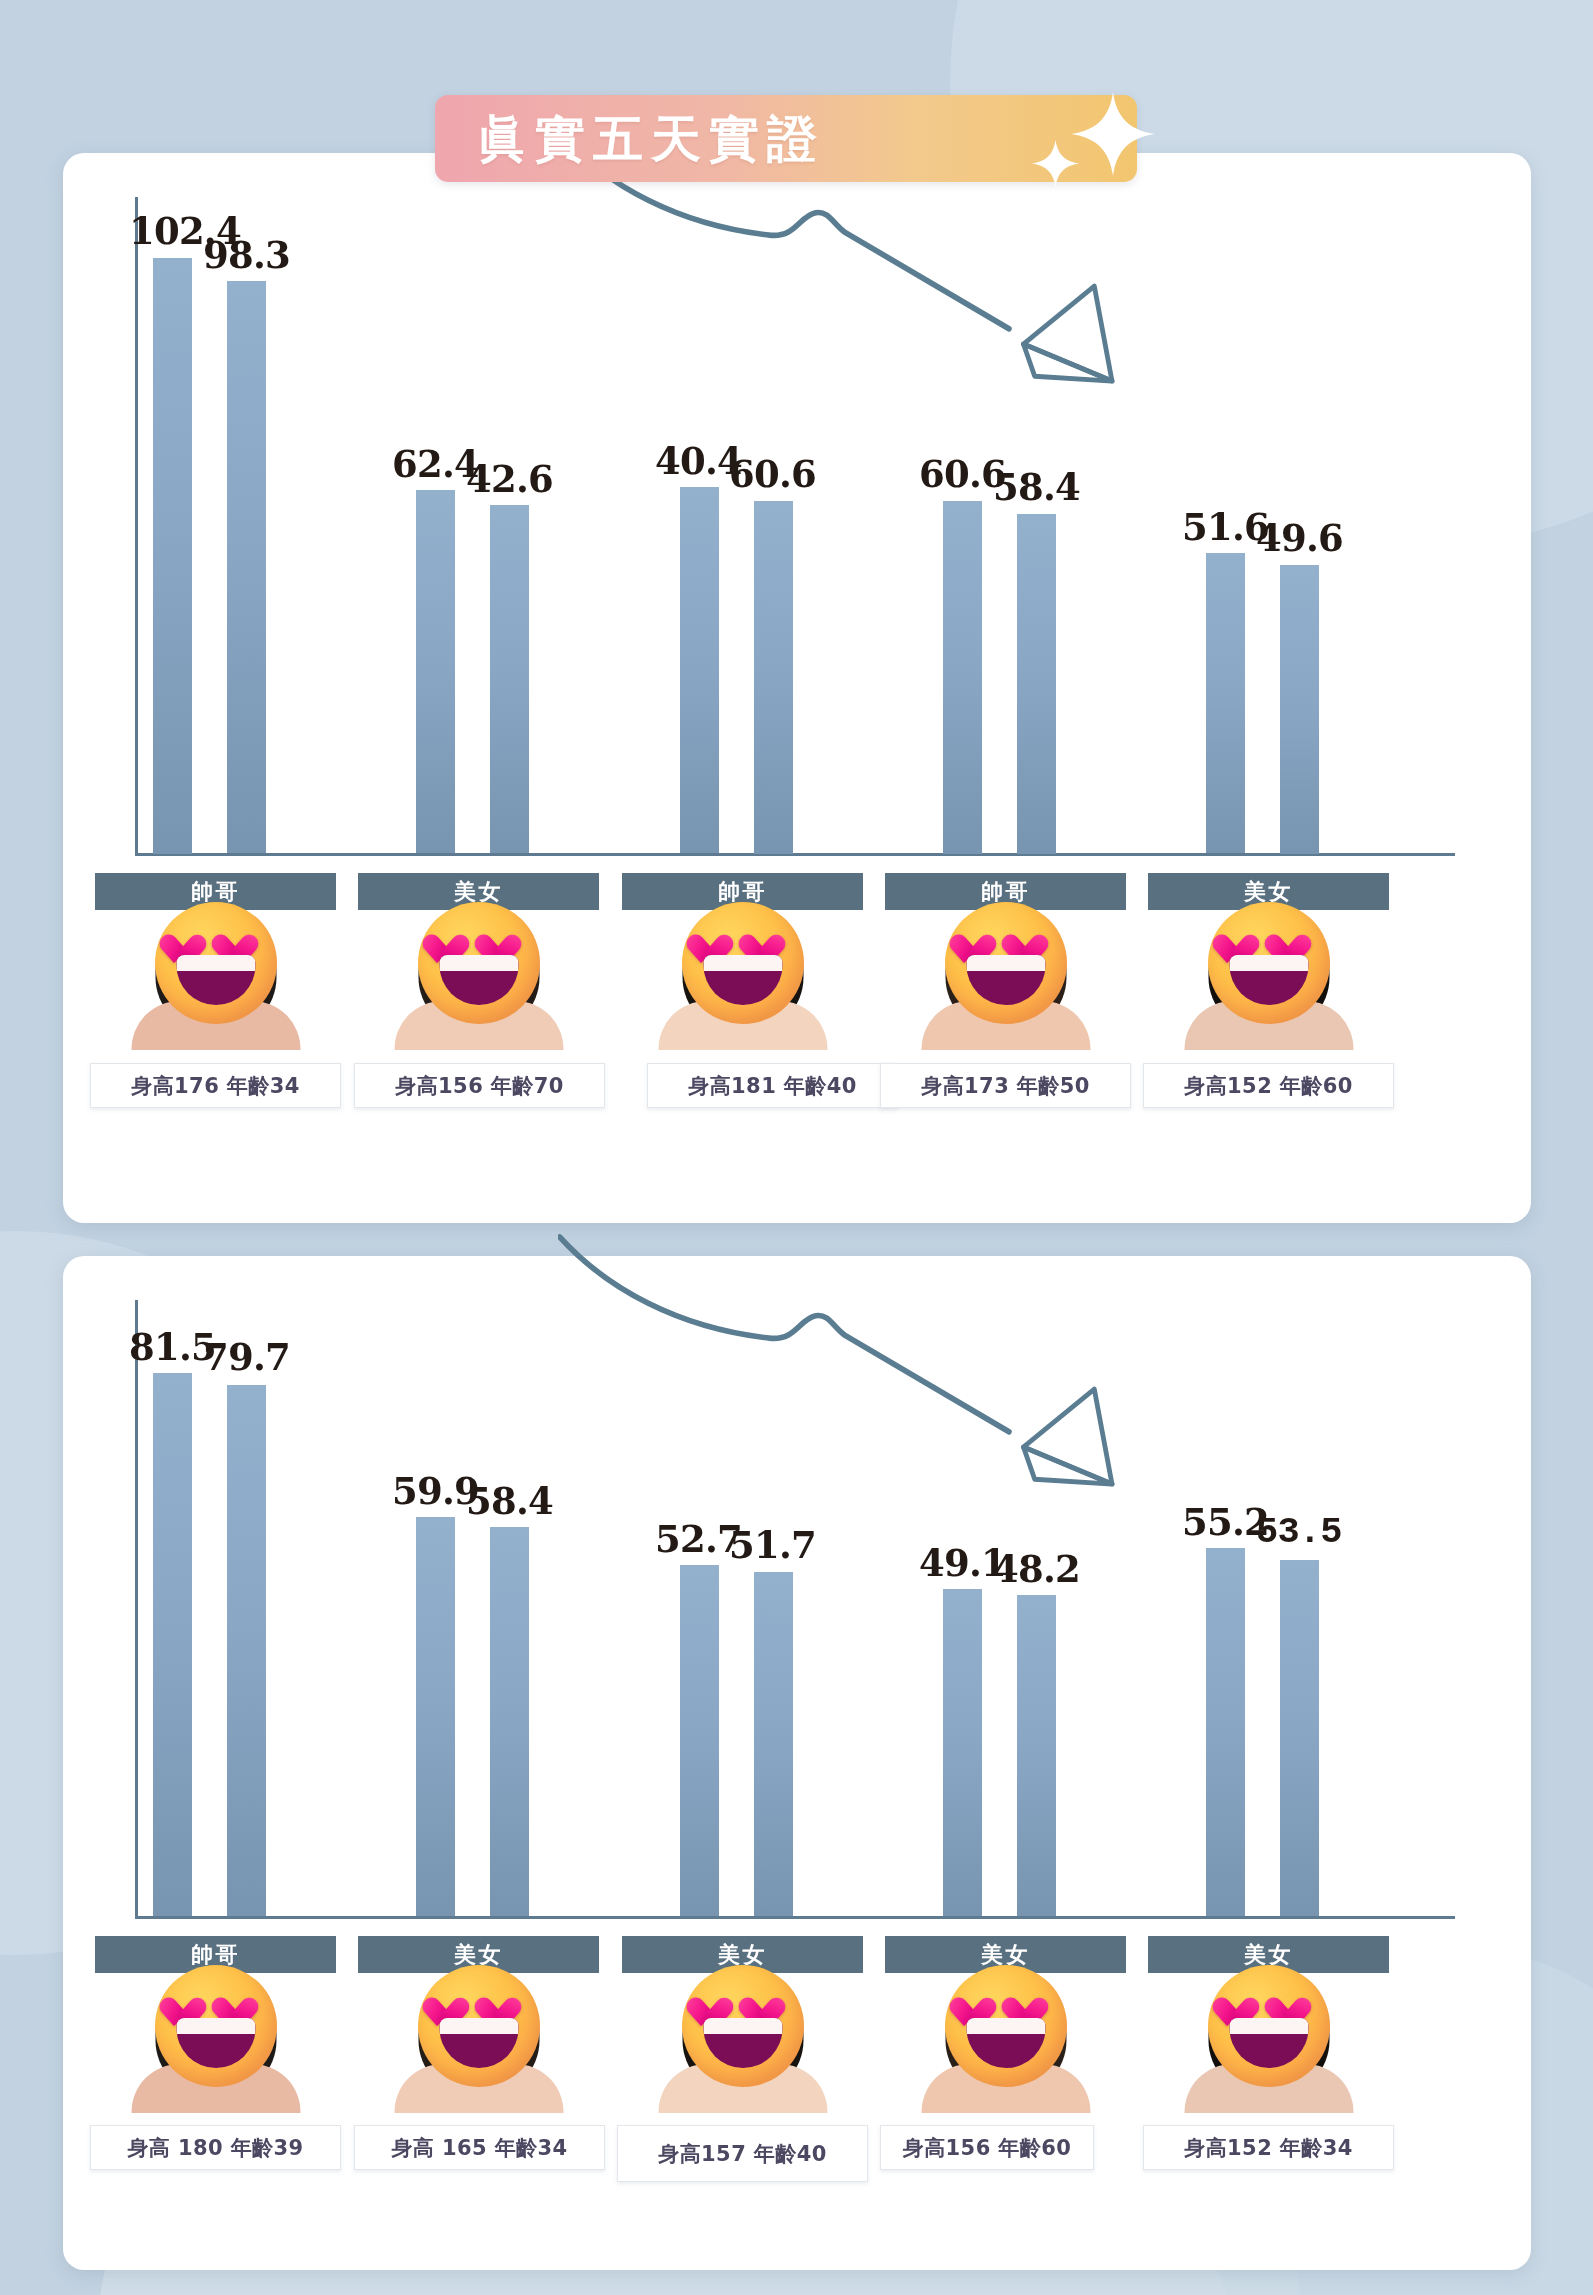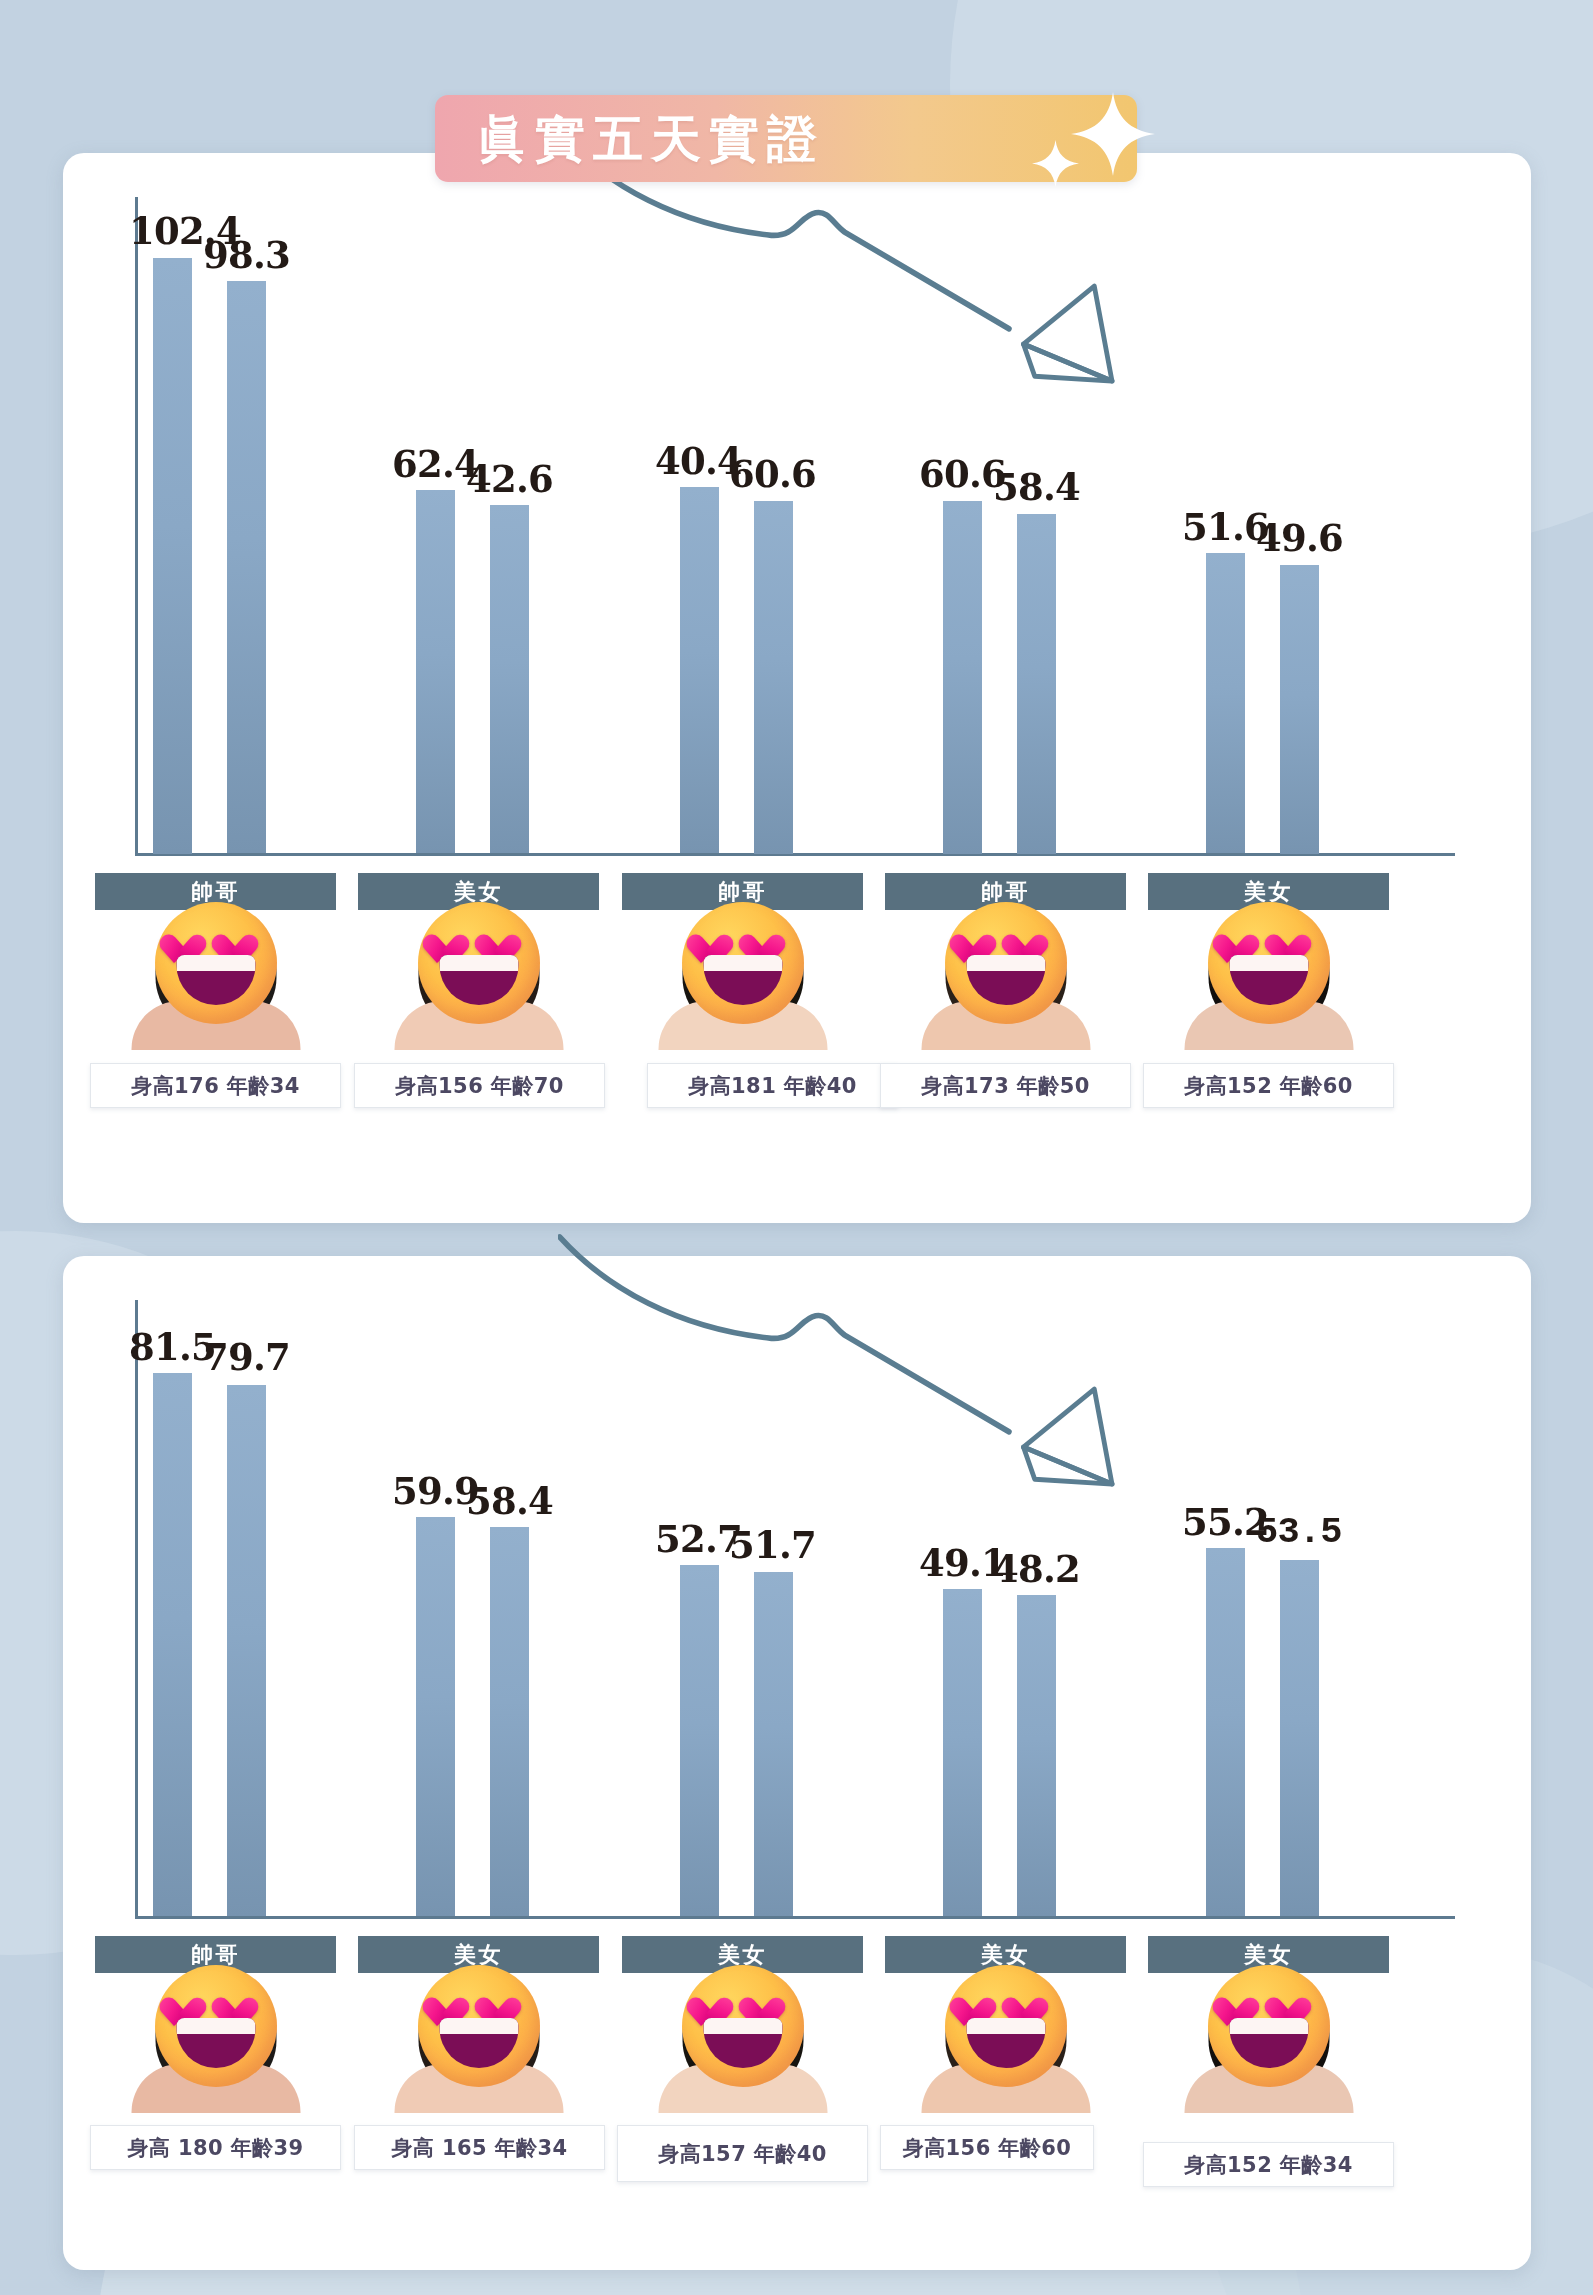--- a/index.html
+++ b/index.html
@@ -376,21 +376,21 @@
             <div class="heart"></div>
           </div>
           <div class="eye eye-r">
             <div class="heart"></div>
           </div>
           <div class="mouth">
             <div class="teeth"></div>
           </div>
         </div>
       </div>
-      <div class="info-box" style="left: 1080px; top: 869px; width: 251px; height: 45px; margin-top: 17px;">身高152  年齡34</div>
+      <div class="info-box" style="left: 1080px; top: 869px; width: 251px; height: 45px;">身高152  年齡34</div>
       <svg class="decor-svg" width="612" height="290" viewBox="0 0 760 360" style="left: 495px; top: -24px;">
         <path d="M2 6 C 60 70 150 120 265 132 C 295 134 300 108 320 104 C 336 101 342 118 356 128 L 560 248" fill="none" stroke="#5a7d91" stroke-width="7" stroke-linecap="round"></path>
         <g transform="translate(570,195)">
           <path d="M8 72 L96 0 L118 118 Z" fill="none" stroke="#5a7d91" stroke-width="6" stroke-linejoin="round"></path>
           <path d="M8 72 L118 118 L22 112 Z" fill="none" stroke="#5a7d91" stroke-width="6" stroke-linejoin="round"></path>
         </g>
       </svg>
     </div>
 </div>
 

